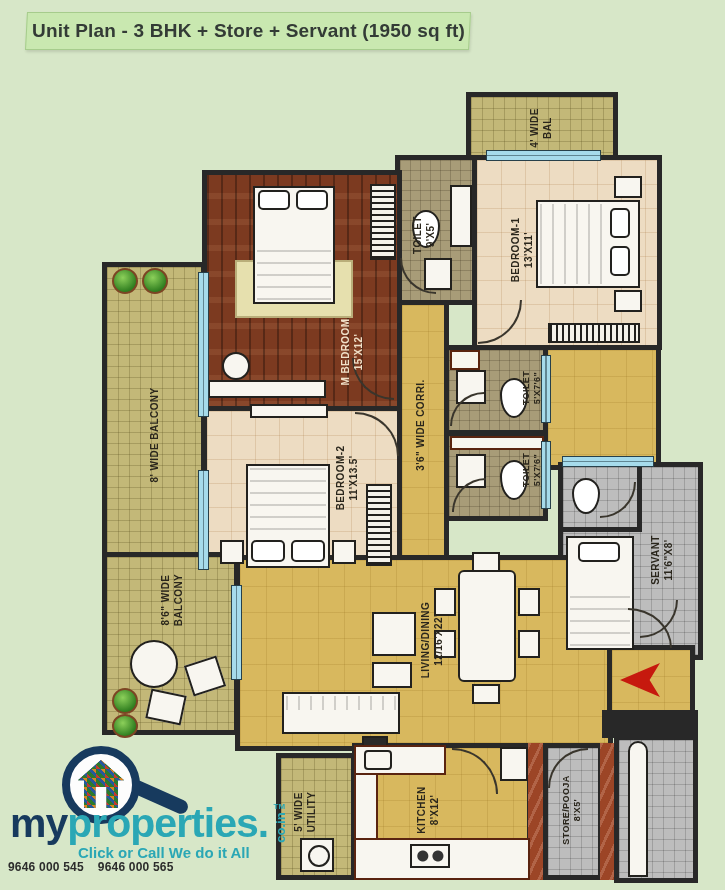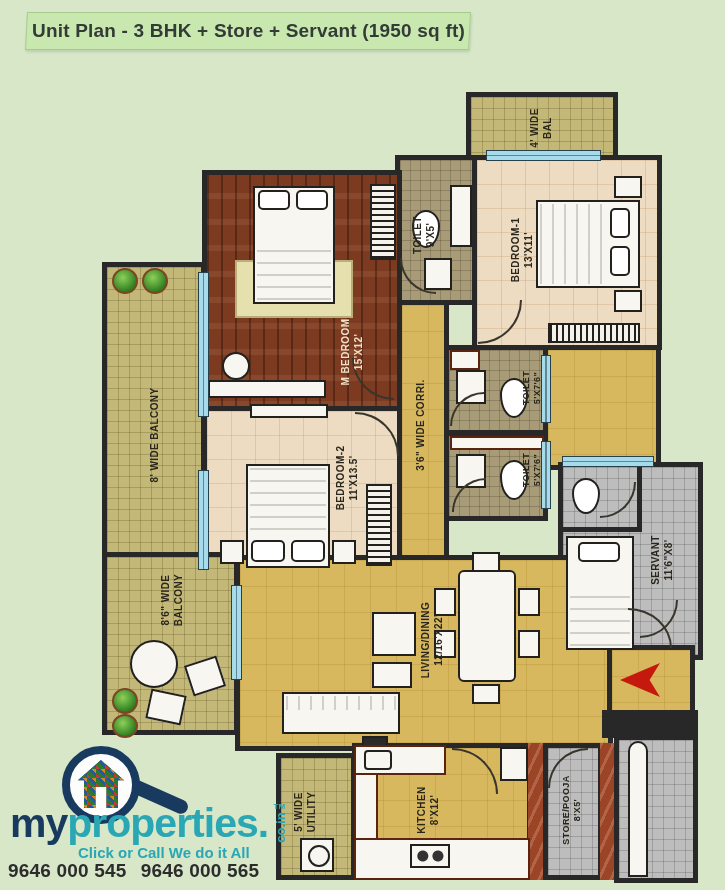--- a/index.html
+++ b/index.html
@@ -73,21 +73,21 @@
   .mag-handle{position:absolute;left:128px;top:62px;width:62px;height:14px;background:#173a5e;
     border-radius:7px;transform:rotate(24deg);z-index:1;}
   .brand{position:absolute;left:10px;top:72px;white-space:nowrap;z-index:3;}
   .brand .my{font-size:41px;font-weight:bold;color:#173a5e;letter-spacing:-1px;}
   .brand .props{font-size:41px;font-weight:bold;color:#2aa7b5;letter-spacing:-1px;}
   .brand .dot{font-size:41px;font-weight:bold;color:#2aa7b5;}
   .brand .tm{position:absolute;right:-16px;top:2px;font-size:8px;font-weight:bold;color:#2aa7b5;}
   .brand .domain{position:absolute;right:-26px;top:20px;font-size:13px;font-weight:bold;color:#2aa7b5;
     transform:rotate(-90deg);transform-origin:center;}
   .tagline{position:absolute;left:78px;top:116px;font-size:15px;font-weight:bold;color:#2aa7b5;z-index:3;}
-  .phones{position:absolute;left:8px;top:132px;font-size:19px;font-weight:bold;color:#2c2c2c;z-index:3;letter-spacing:.2px;}
+  .phones{position:absolute;left:8px;top:132px;font-size:12px;font-weight:bold;color:#2c2c2c;z-index:3;letter-spacing:.2px;}
   .phones span{margin-right:14px;}
 </style>
 </head>
 <body>
 
 <div id="canvas">
 
   <div class="banner">
     <span>Unit Plan - 3 BHK + Store + Servant (1950 sq ft)</span>
   </div>

